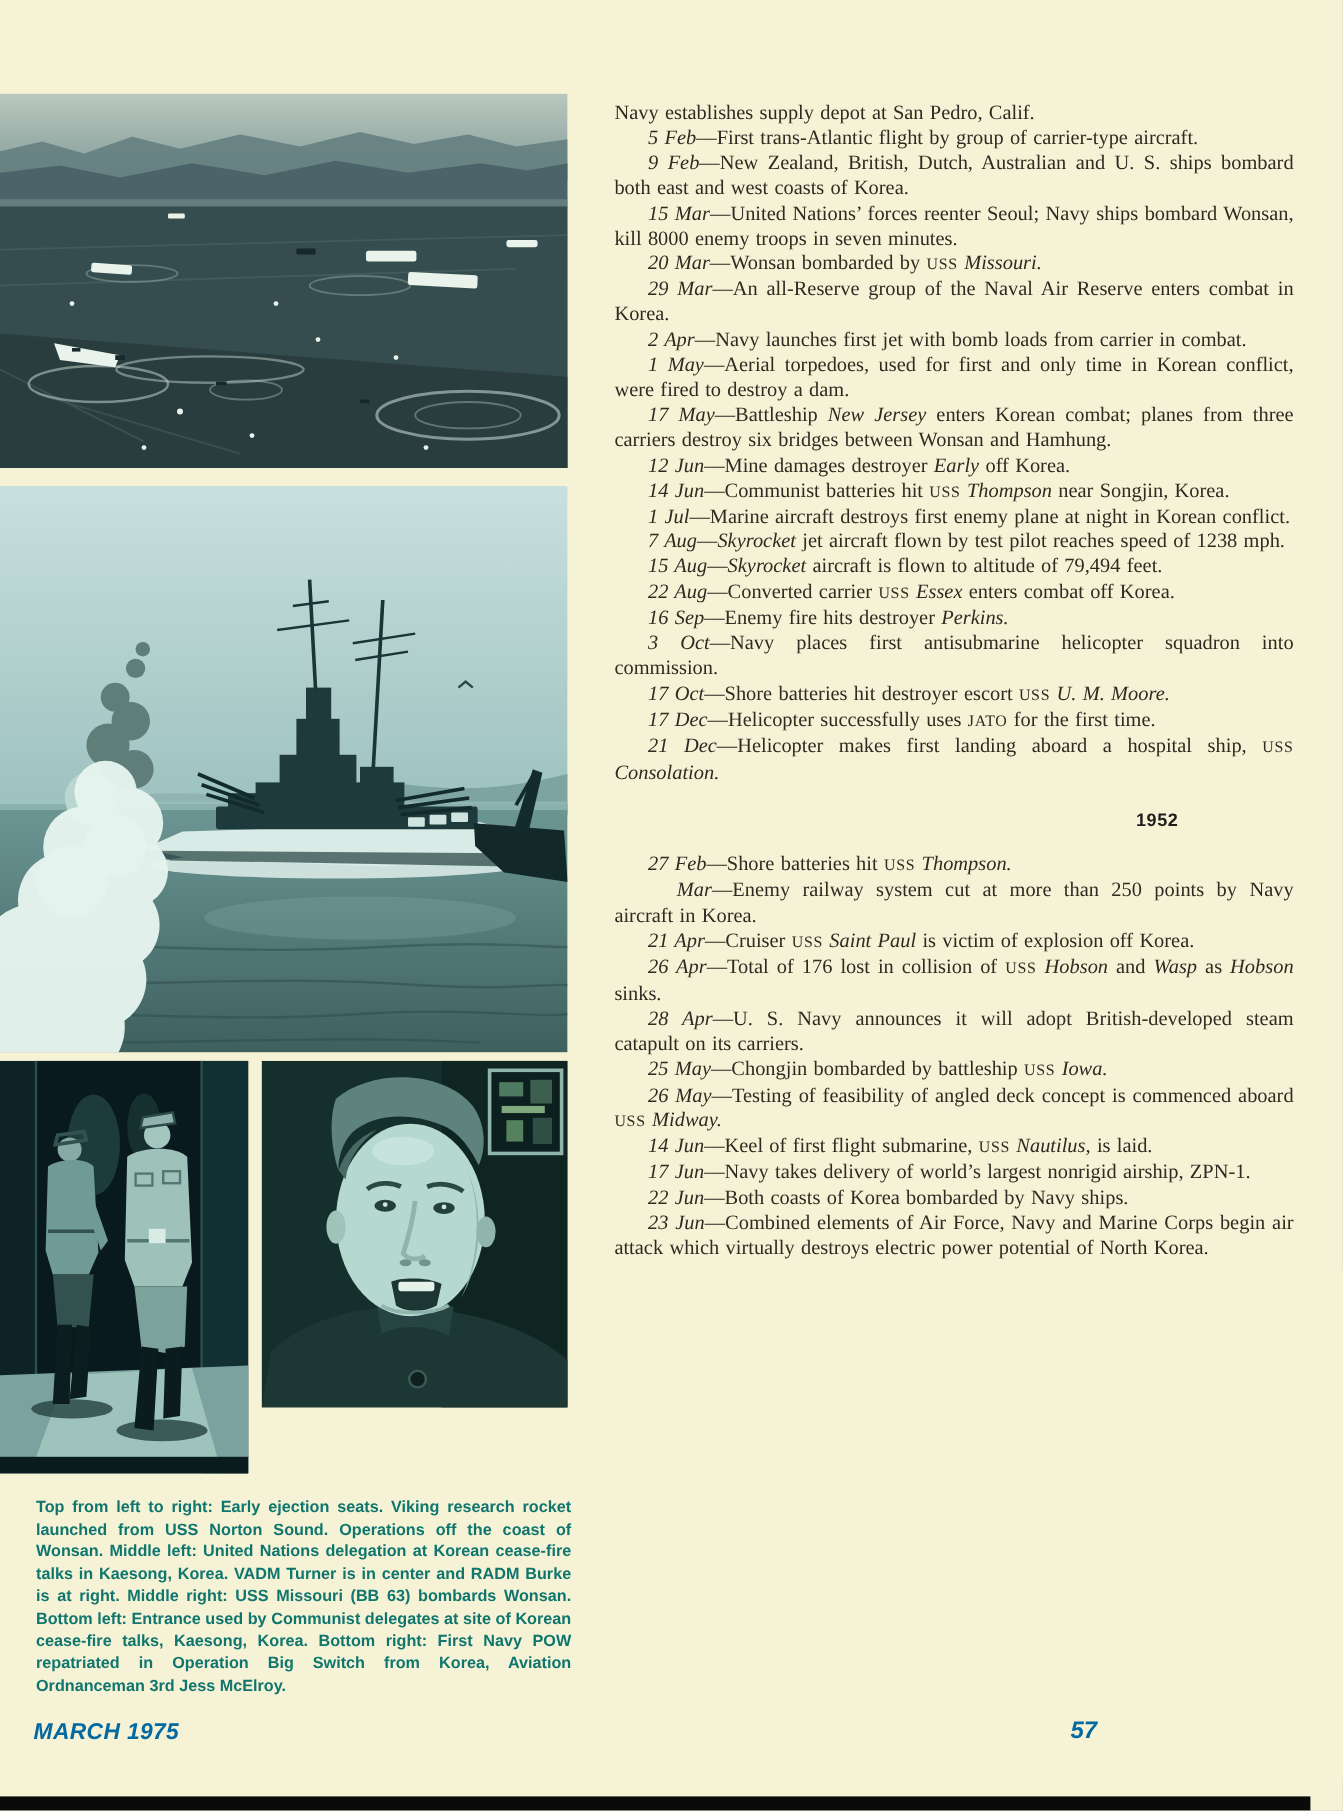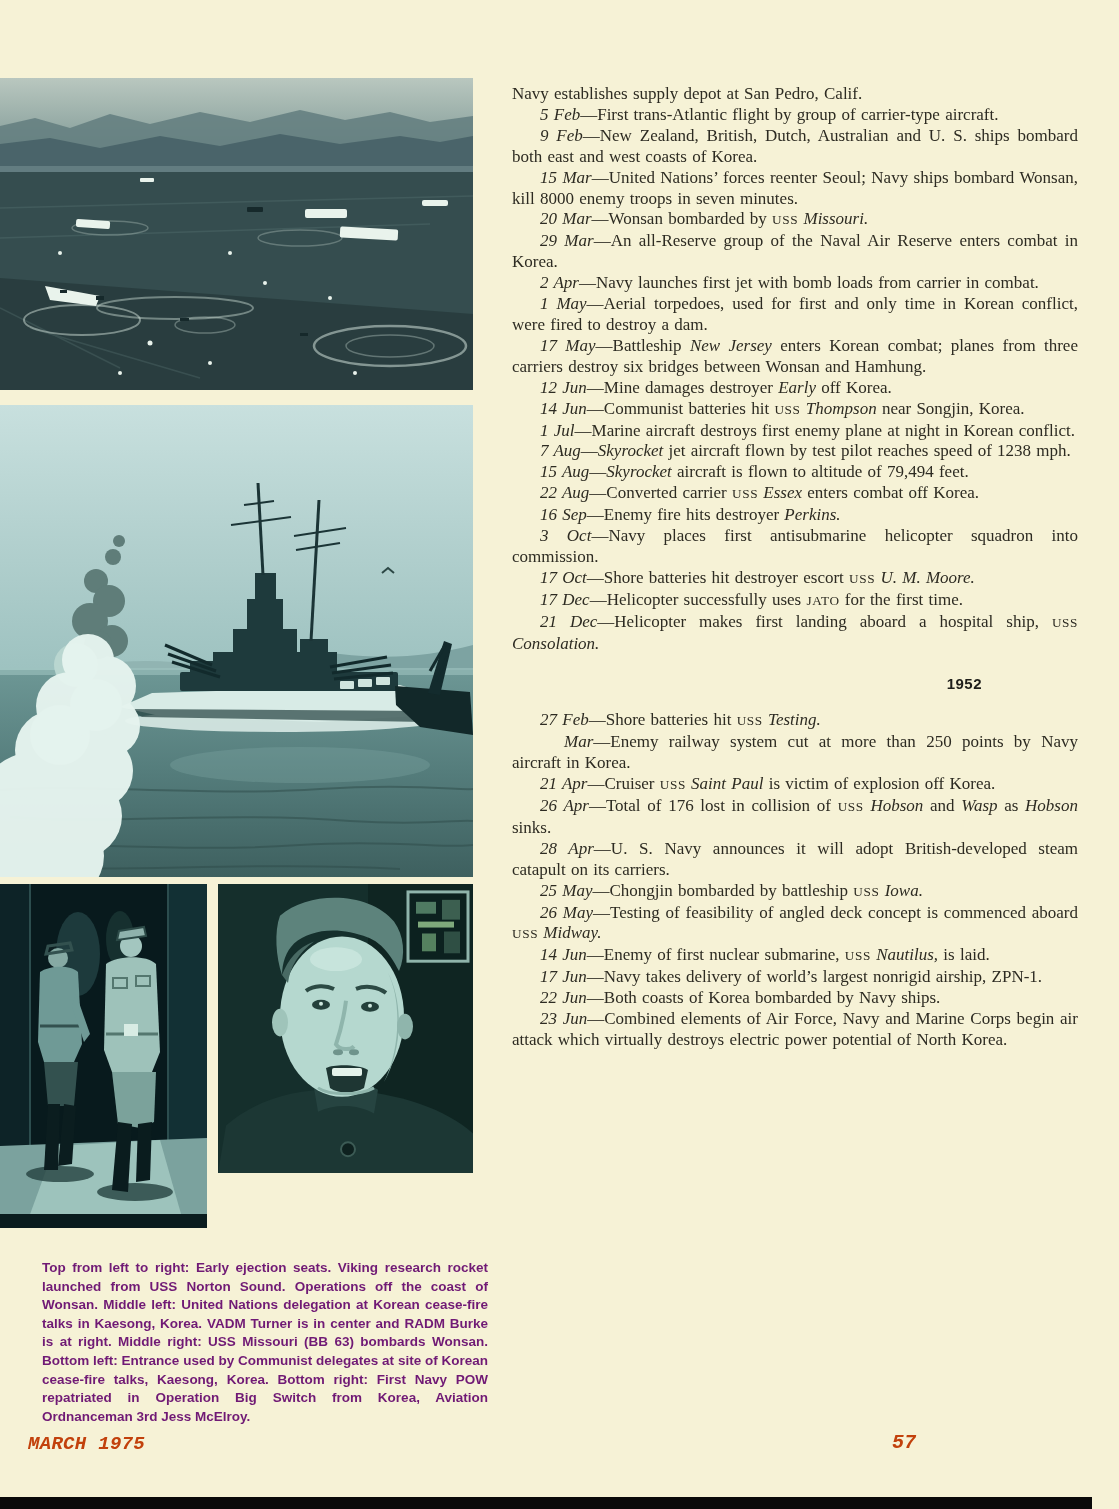--- a/index.html
+++ b/index.html
@@ -32,27 +32,27 @@
     font-family:"Liberation Sans","DejaVu Sans",sans-serif;
     font-weight:bold;font-size:15px;letter-spacing:.5px;
     color:#1e1e1a;text-align:right;
     margin:20px 96px 15px 0;
   }
 
   .caption{
     position:absolute;left:30px;top:1247px;width:446px;
     font-family:"Liberation Sans","DejaVu Sans",sans-serif;
     font-weight:bold;font-size:13.5px;line-height:18.6px;
-    color:#701a75;text-align:justify;margin:12px;
+    color:#0f766e;text-align:justify;margin:0;
   }
 
   .footer-issue,.footer-page{
     position:absolute;
-    font-family:Liberation Mono, monospace;
-    font-weight:bold;font-style:italic;color:#c2410c;
+    font-family:Liberation Sans, sans-serif;
+    font-weight:bold;font-style:italic;color:#0369a1;
   }
   .footer-issue{left:28px;top:1433px;font-size:19px;letter-spacing:.3px;}
   .footer-page{left:892px;top:1431px;font-size:20px;}
   .bottom-bar{position:absolute;left:0;top:1497px;width:1092px;height:12px;background:#0a0a0a;}
 </style>
 </head>
 <body>
 
 <div class="page">
 
@@ -317,28 +317,28 @@
         <p class="entry"><span class="it">15 Aug</span><span>—</span><span class="it">Skyrocket</span><span> aircraft is flown to altitude of 79,494 feet.</span></p>
         <p class="entry"><span class="it">22 Aug</span><span>—Converted carrier </span><span class="sc">USS</span><span class="it"> Essex</span><span> enters combat off Korea.</span></p>
         <p class="entry"><span class="it">16 Sep</span><span>—Enemy fire hits destroyer </span><span class="it">Perkins.</span></p>
         <p class="entry"><span class="it">3 Oct</span><span>—Navy places first antisubmarine helicopter squadron into commission.</span></p>
         <p class="entry"><span class="it">17 Oct</span><span>—Shore batteries hit destroyer escort </span><span class="sc">USS</span><span class="it"> U. M. Moore.</span></p>
         <p class="entry"><span class="it">17 Dec</span><span>—Helicopter successfully uses </span><span class="sc">JATO</span><span> for the first time.</span></p>
         <p class="entry"><span class="it">21 Dec</span><span>—Helicopter makes first landing aboard a hospital ship, </span><span class="sc">USS</span><span class="it"> Consolation.</span></p>
       </div>
     <h2 class="year-heading">1952</h2>
     <div id="entries-1952">
-        <p class="entry"><span class="it">27 Feb</span><span>—Shore batteries hit </span><span class="sc">USS</span><span class="it"> Testing.</span></p>
+        <p class="entry"><span class="it">27 Feb</span><span>—Shore batteries hit </span><span class="sc">USS</span><span class="it"> Thompson.</span></p>
         <p class="entry deep-indent"><span class="it">Mar</span><span>—Enemy railway system cut at more than 250 points by Navy aircraft in Korea.</span></p>
         <p class="entry"><span class="it">21 Apr</span><span>—Cruiser </span><span class="sc">USS</span><span class="it"> Saint Paul</span><span> is victim of explosion off Korea.</span></p>
         <p class="entry"><span class="it">26 Apr</span><span>—Total of 176 lost in collision of </span><span class="sc">USS</span><span class="it"> Hobson</span><span> and </span><span class="it">Wasp</span><span> as </span><span class="it">Hobson</span><span> sinks.</span></p>
         <p class="entry"><span class="it">28 Apr</span><span>—U. S. Navy announces it will adopt British-developed steam catapult on its carriers.</span></p>
         <p class="entry"><span class="it">25 May</span><span>—Chongjin bombarded by battleship </span><span class="sc">USS</span><span class="it"> Iowa.</span></p>
         <p class="entry"><span class="it">26 May</span><span>—Testing of feasibility of angled deck concept is commenced aboard </span><span class="sc">USS</span><span class="it"> Midway.</span></p>
-        <p class="entry"><span class="it">14 Jun</span><span>—Enemy of first nuclear submarine, </span><span class="sc">USS</span><span class="it"> Nautilus,</span><span> is laid.</span></p>
+        <p class="entry"><span class="it">14 Jun</span><span>—Keel of first flight submarine, </span><span class="sc">USS</span><span class="it"> Nautilus,</span><span> is laid.</span></p>
         <p class="entry"><span class="it">17 Jun</span><span>—Navy takes delivery of world’s largest nonrigid airship, ZPN-1.</span></p>
         <p class="entry"><span class="it">22 Jun</span><span>—Both coasts of Korea bombarded by Navy ships.</span></p>
         <p class="entry"><span class="it">23 Jun</span><span>—Combined elements of Air Force, Navy and Marine Corps begin air attack which virtually destroys electric power potential of North Korea.</span></p>
       </div>
   </section>
 
   <span class="footer-issue">MARCH 1975</span>
   <span class="footer-page">57</span>
   <div class="bottom-bar"></div>
 </div>

